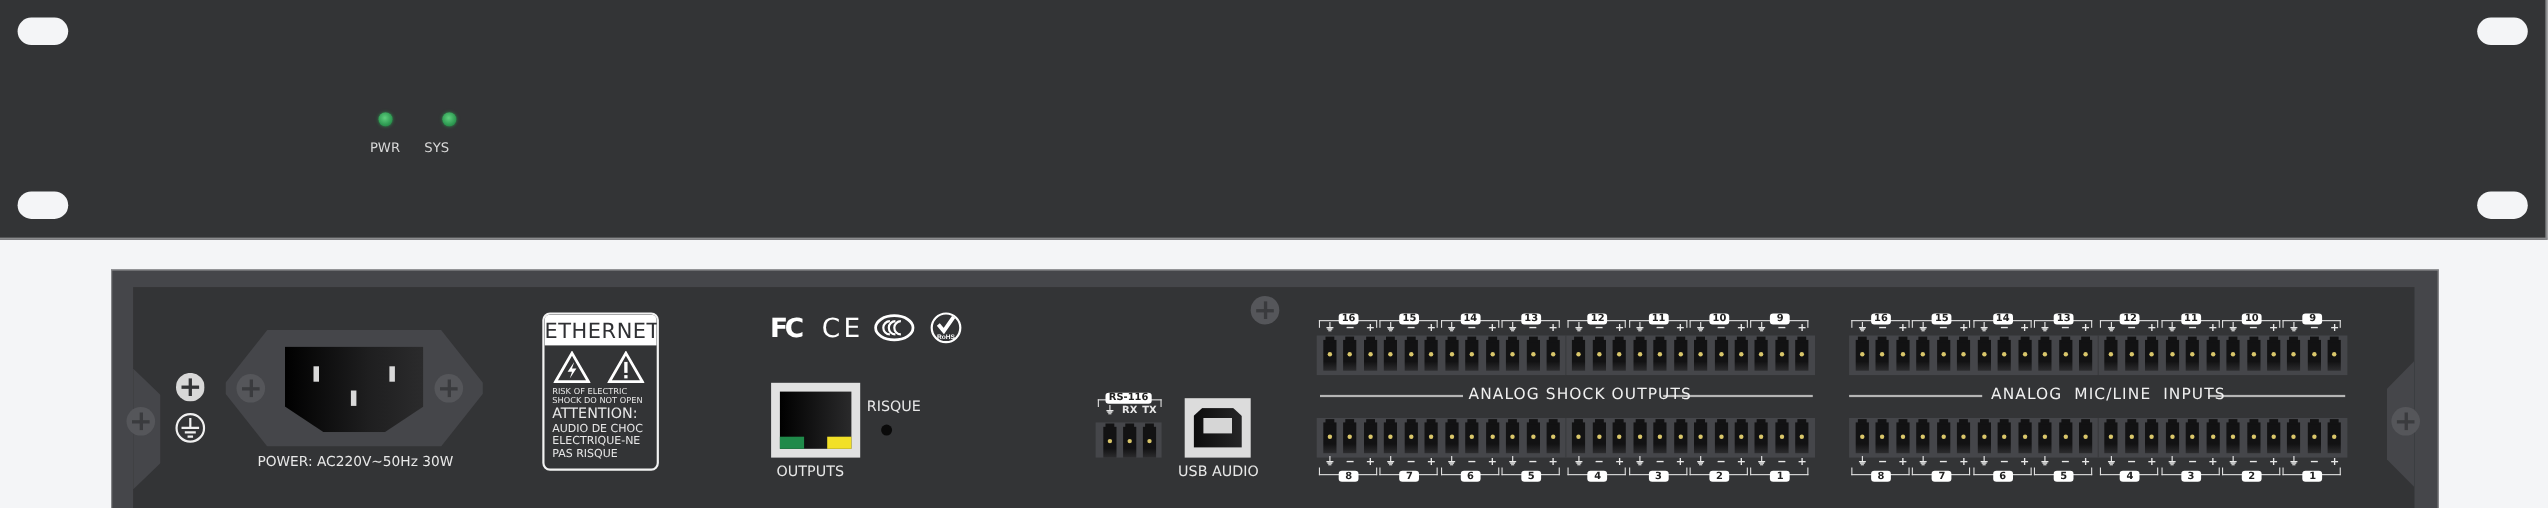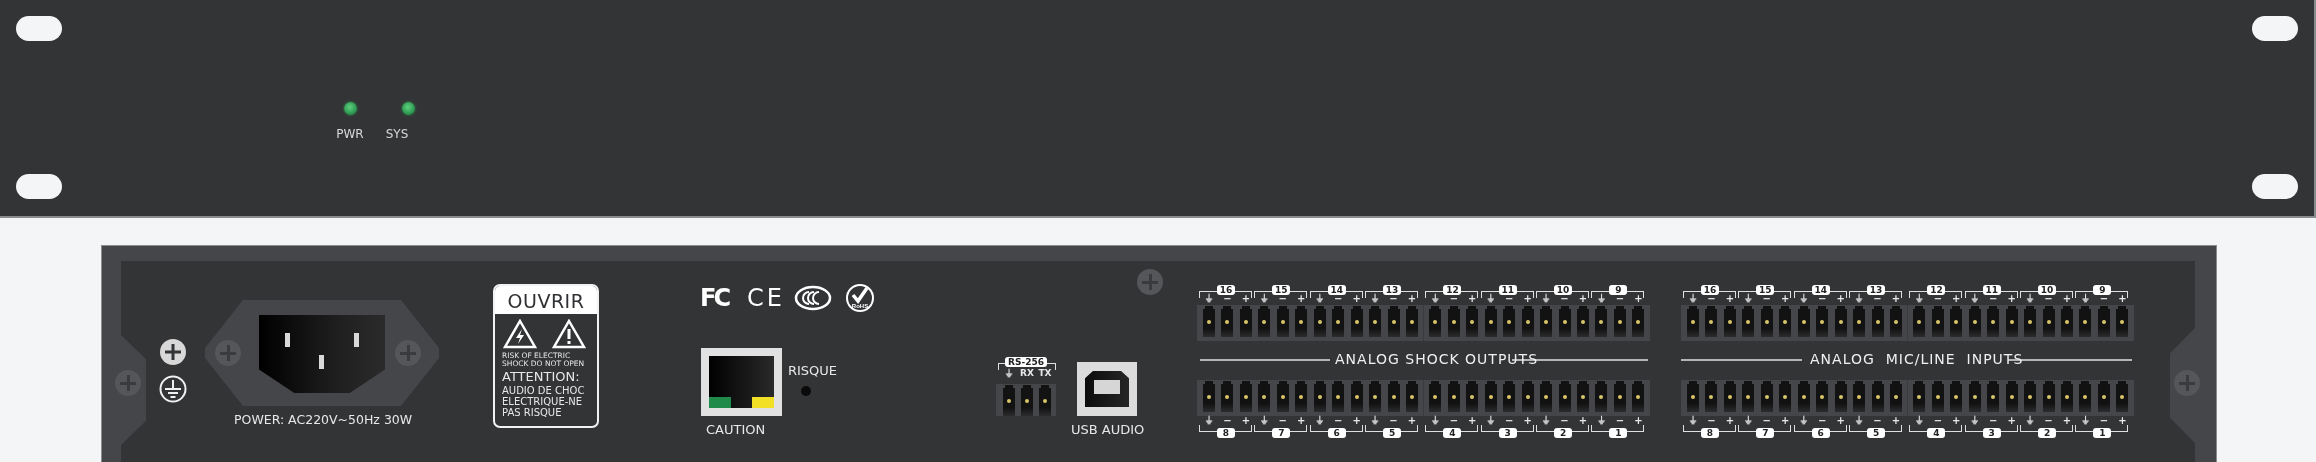--- a/index.html
+++ b/index.html
@@ -87,21 +87,21 @@
   <div class="screw" style="left:190px;top:40px;"></div>
 </div>
 <div id="iec-socket" class="abs">
   <div class="pin" style="left:26px;top:18px;"></div>
   <div class="pin" style="left:95px;top:18px;"></div>
   <div class="pin" style="left:60px;top:40px;"></div>
 </div>
 <div class="txt" style="left:234px;top:412px;font-size:12.5px;">POWER: AC220V~50Hz 30W</div>
 
 <div id="caution" class="abs">
-  <div id="caution-head">OUVRIR</div>
+  <div id="caution-head">ETHERNET</div>
   <svg style="position:absolute;left:8px;top:33px;" width="34" height="30">
     <polygon points="17,2 32,28 2,28" fill="none" stroke="#fff" stroke-width="2.5"></polygon>
     <polygon points="19,10 13,19 17,19 15,25 21,16 17,16" fill="#fff"></polygon>
   </svg>
   <svg style="position:absolute;left:57px;top:33px;" width="34" height="30">
     <polygon points="17,2 32,28 2,28" fill="none" stroke="#fff" stroke-width="2.5"></polygon>
     <rect x="15.5" y="10" width="3" height="10" fill="#fff"></rect>
       <rect x="15.5" y="22" width="3" height="3" fill="#fff"></rect>
   </svg>
   <div class="txt" style="left:7px;top:66px;font-size:7.5px;line-height:8px;">RISK OF ELECTRIC</div>
@@ -125,28 +125,28 @@
   <path d="M8 12 L13 18 L22 5" fill="none" stroke="#fff" stroke-width="3.5"></path>
   <text x="15" y="25" font-size="6" fill="#fff" text-anchor="middle" font-family="Liberation Sans, sans-serif" font-weight="bold">RoHS</text>
 </svg>
 
 <div id="eth" class="abs">
   <div id="eth-hole">
     <div style="position:absolute;left:0;bottom:0;width:22px;height:11px;background:#1f8a4a;"></div>
     <div style="position:absolute;right:0;bottom:0;width:22px;height:11px;background:#f2e027;"></div>
   </div>
 </div>
-<div class="txt" style="left:706px;top:422px;font-size:13px;">CAUTION</div>
+<div class="txt" style="left:706px;top:422px;font-size:13px;">OUTPUTS</div>
 <div class="txt" style="left:788px;top:363px;font-size:13px;">RISQUE</div>
 <div class="abs" style="left:801px;top:386px;width:10px;height:10px;border-radius:50%;background:#0a0a0a;"></div>
 
 <div class="screw" style="left:1137px;top:269px;"></div>
 
 <div class="bracket top" style="left:998px;top:363px;width:58px;"></div>
-<div class="chnum" style="left:1005px;top:357px;width:42px;font-size:9px;">RS-256</div>
+<div class="chnum" style="left:1005px;top:357px;width:42px;font-size:9px;">RS-116</div>
 <div class="pinlbl" style="left:1003px;top:368px;">⏚</div>
 <div class="pinlbl" style="left:1020px;top:368px;width:14px;font-size:9px;">RX</div>
 <div class="pinlbl" style="left:1038px;top:368px;width:14px;font-size:9px;">TX</div>
 <div class="tblock" style="left:996px;top:384px;width:60px;height:32px;">
   <div class="tpin" style="left:7px;"></div>
   <div class="tpin" style="left:25px;"></div>
   <div class="tpin" style="left:43px;"></div>
 </div>
 
 <div class="abs" style="left:1077px;top:362px;width:60px;height:54px;background:#dcdcdc;">

